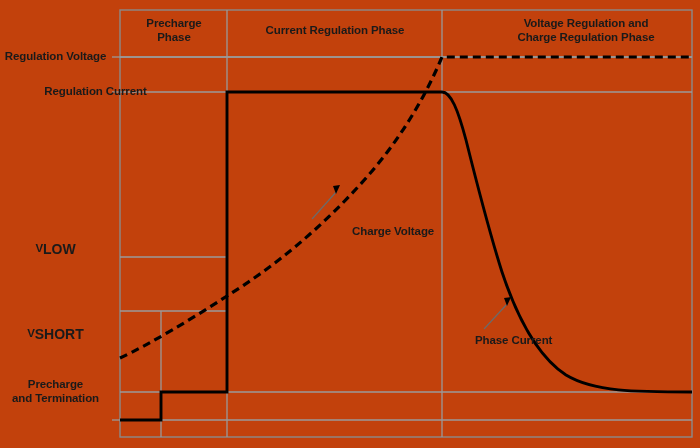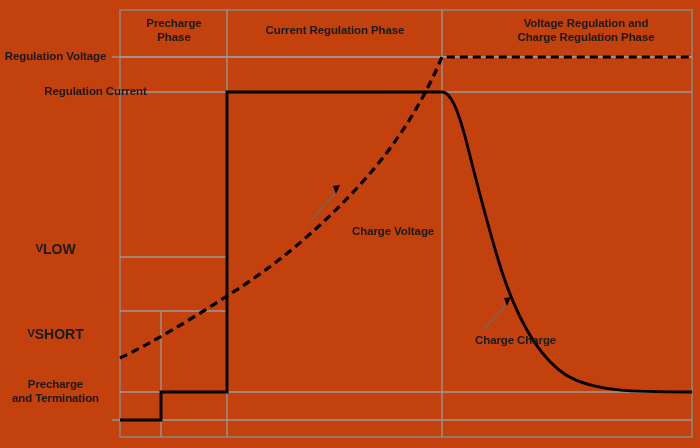--- a/index.html
+++ b/index.html
@@ -144,16 +144,16 @@
     <div>Precharge</div>
     <div>and Termination</div>
   </div>
 
 
   <div class="curve-annotation" style="left:307px; top:225px;margin-left:45px;">
     <span>Charge Voltage</span>
   </div>
 
   <div class="curve-annotation" style="left:475px; top:334px;">
-    <span>Charge Charge</span>
+    <span>Phase Current</span>
   </div>
 
 </div>
 
 </body></html>

